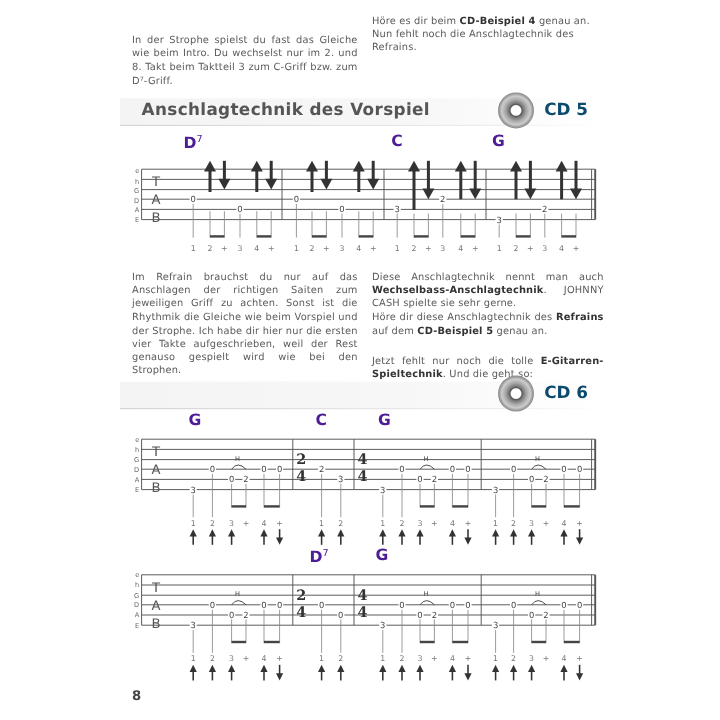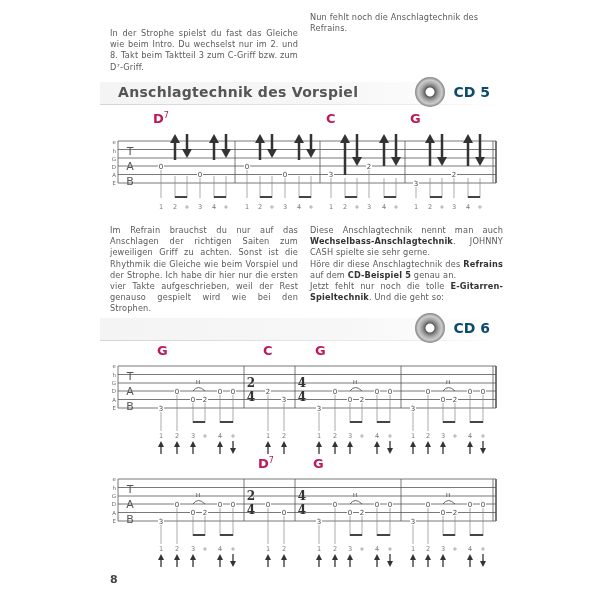--- a/index.html
+++ b/index.html
@@ -7,32 +7,33 @@
   .txt{position:absolute;font-size:8.2px;line-height:11.2px;color:#5a5a5a;letter-spacing:0.15px;}
   .txt b{color:#333;font-weight:bold;}
   .p{margin:0;}
   .just{text-align:justify;}
   .hdr{position:absolute;left:100px;width:400px;height:30px;}
   .hdr .bar{position:absolute;left:0;right:0;top:5px;height:22px;background:linear-gradient(to right,#f4f4f4 0%,#f7f7f7 60%,#fff 100%);}
   .hdr .bar:after{content:"";position:absolute;left:0;right:0;bottom:-1px;height:1px;background:linear-gradient(to right,#d4d4d4,#eee 80%,#fff);}
   .hdr .title{position:absolute;left:18px;top:7px;font-family:"DejaVu Sans",sans-serif;font-size:14px;font-weight:bold;color:#555;letter-spacing:0.3px;}
   .hdr .cd{position:absolute;right:55px;top:0;width:30px;height:30px;border-radius:50%;background:radial-gradient(circle,#fff 0,#fff 4px,#555 5px,#777 6px,#aaa 9px,#ccc 12px,#999 14px,#888 15px);}
   .hdr .cdlabel{position:absolute;right:10px;top:7px;font-size:14px;font-weight:bold;color:#0c4a6e;}
-  .chord{position:absolute;font-size:13px;font-weight:bold;color:#be185d;}
+  .chord{position:absolute;font-size:13px;font-weight:bold;color:#4c1d95;}
   .chord sup{font-size:8px;font-weight:normal;}
   svg{position:absolute;left:0;top:0;}
   .pagenum{position:absolute;left:110px;top:573px;font-size:11px;font-weight:bold;color:#444;}
 </style>
 </head>
 <body>
 
 <div class="txt just" style="left:110px;top:28px;width:188px;">
   <p class="p">In der Strophe spielst du fast das Gleiche wie beim Intro. Du wechselst nur im 2. und 8. Takt beim Taktteil 3 zum C-Griff bzw. zum D⁷-Griff.</p>
 </div>
 <div class="txt" style="left:310px;top:12px;width:200px;">
+  <p class="p"><span>Höre es dir beim </span><b>CD-Beispiel 4</b><span> genau an.</span></p>
   <p class="p" style="">Nun fehlt noch die Anschlagtechnik des Refrains.</p>
 </div>
 
 <div class="hdr" style="top:77px;">
   <div class="bar"></div>
   <div class="title">Anschlagtechnik des Vorspiel</div>
   <div class="cd"></div>
   <div class="cdlabel">CD 5</div>
 </div>
 
@@ -197,21 +198,21 @@
     </g>
   </g>
 </svg>
 
 <div class="txt just" style="left:110px;top:225px;width:188px;">
   <p class="p">Im Refrain brauchst du nur auf das Anschlagen der richtigen Saiten zum jeweiligen Griff zu achten. Sonst ist die Rhythmik die Gleiche wie beim Vorspiel und der Strophe. Ich habe dir hier nur die ersten vier Takte aufgeschrieben, weil der Rest genauso gespielt wird wie bei den Strophen.</p>
 </div>
 <div class="txt just" style="left:310px;top:225px;width:193px;">
   <p class="p"><span>Diese Anschlagtechnik nennt man auch </span><b>Wechselbass-Anschlagtechnik</b><span>. JOHNNY CASH spielte sie sehr gerne.</span></p>
   <p class="p"><span>Höre dir diese Anschlagtechnik des </span><b>Refrains</b><span> auf dem </span><b>CD-Beispiel 5</b><span> genau an.</span></p>
-  <p class="p" style="margin-top:0;"><span>Jetzt fehlt nur noch die tolle </span><b>E-Gitarren-Spieltechnik</b><span>. Und die geht so:</span></p>
+  <p class="p" style="margin-top:14px;"><span>Jetzt fehlt nur noch die tolle </span><b>E-Gitarren-Spieltechnik</b><span>. Und die geht so:</span></p>
 </div>
 
 <div class="hdr" style="top:313px;">
   <div class="bar"></div>
   <div class="cd"></div>
   <div class="cdlabel">CD 6</div>
 </div>
 
 <div class="chord" style="left:157px;top:343px;">G</div>
 <div class="chord" style="left:263px;top:343px;">C</div>

